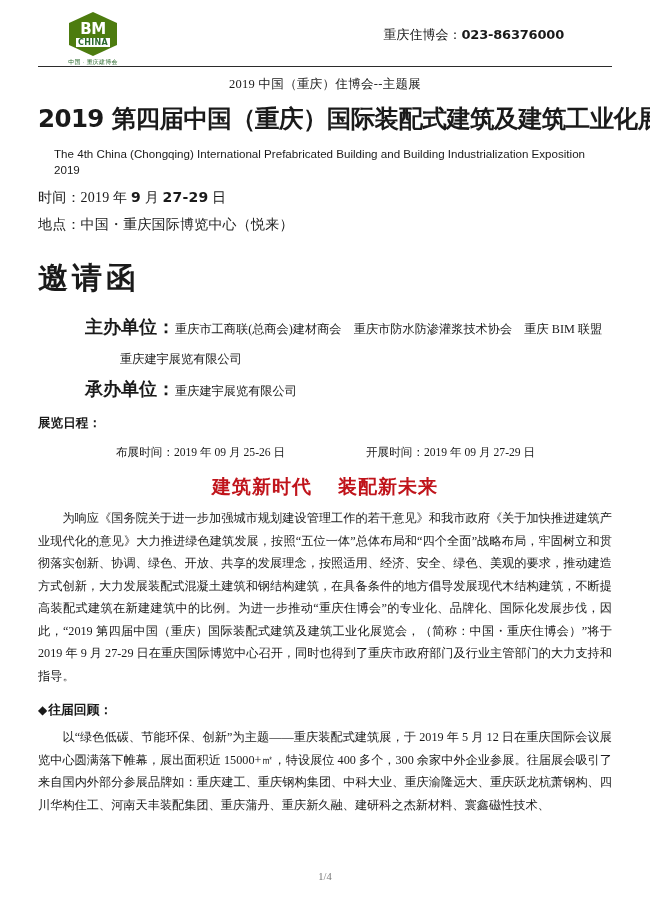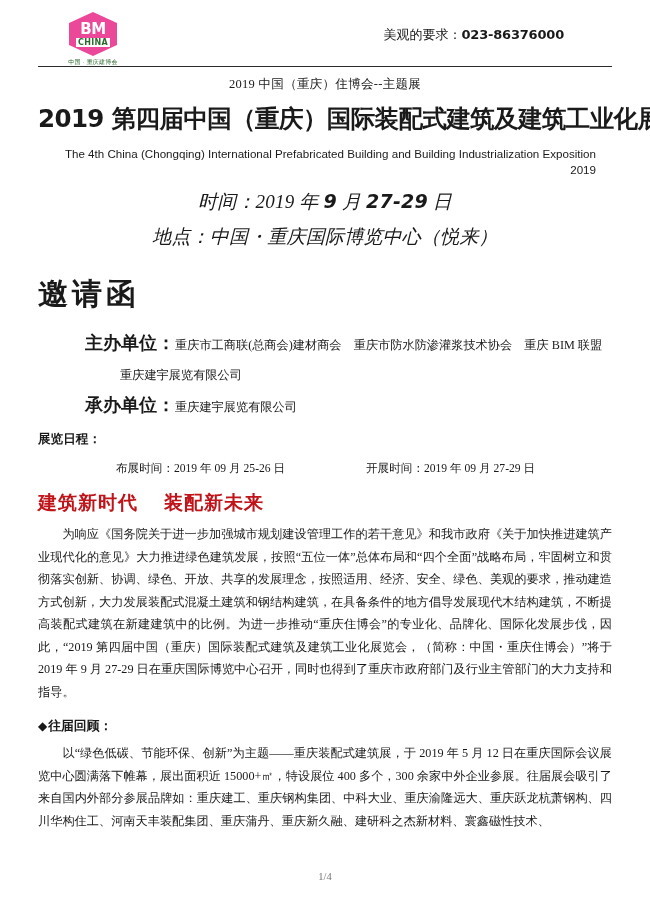--- a/index.html
+++ b/index.html
@@ -32,21 +32,21 @@
     position: absolute;
     left: 22px;
     top: 12px;
     width: 66px;
     text-align: center;
   }
   .hexlogo {
     width: 48px;
     height: 44px;
     margin: 0 auto;
-    background: #ec4899;
+    background: #4d7c0f;
     -webkit-clip-path: polygon(50% 0%, 100% 25%, 100% 75%, 50% 100%, 0% 75%, 0% 25%);
     clip-path: polygon(50% 0%, 100% 25%, 100% 75%, 50% 100%, 0% 75%, 0% 25%);
     position: relative;
     display: flex;
     flex-direction: column;
     align-items: center;
     justify-content: center;
     line-height: 1;
   }
   .hexlogo .bm {
@@ -104,33 +104,32 @@
   .main-title {
     text-align: center;
     font-family: "DejaVu Sans", sans-serif;
     font-weight: bold;
     font-size: 24.5px;
     letter-spacing: -0.6px;
     margin-top: 9px;
     white-space: nowrap;
   }
   .en-title {
-    text-align: right;
+    text-align: left;
     font-family: "Liberation Sans", sans-serif;
     font-size: 11.6px;
     line-height: 16px;
     margin-top: 11px;
     padding: 0 16px;
   }
   .meta-line {
-    text-align: center;
-    font-size: 19px;
+    text-align: left;
+    font-size: 14px;
     margin-top: 11px;
     letter-spacing: 0.2px;
-    font-style: italic;
   }
   .meta-line.place { margin-top: 9px; }
   .meta-line .strong {
     font-weight: bold;
     font-family: "DejaVu Sans", sans-serif;
   }
 
   
   .invite {
     text-align: left;
@@ -186,20 +185,21 @@
     display: flex;
     margin-top: 9px;
   }
   .sched-row:first-child { margin-top: 12px; }
   .sched-cell { white-space: nowrap; }
   .sched-cell.c1 { flex: 0 0 250px; }
   .sched-cell.c2 { flex: 0 0 auto; }
 
   
   .slogan {
+    text-align: center;
     font-family: "DejaVu Sans", sans-serif;
     font-weight: bold;
     font-size: 19px;
     color: #c0141b;
     margin-top: 14px;
     letter-spacing: 1px;
   }
   .slogan .gap { display: inline-block; width: 26px; }
 
   
@@ -241,21 +241,21 @@
 
   <div class="header">
     <div class="logo-wrap">
       <div class="hexlogo">
         <span class="bm">BM</span>
         <span class="cn">CHINA</span>
       </div>
       <div class="logo-sub">中国 · 重庆建博会</div>
     </div>
     <div class="hotline">
-      <span>美观的要求：</span><span class="num">023-86376000</span>
+      <span>重庆住博会：</span><span class="num">023-86376000</span>
     </div>
   </div>
   <hr class="rule">
 
   <div class="eyebrow">2019 中国（重庆）住博会--主题展</div>
   <div class="main-title">2019 第四届中国（重庆）国际装配式建筑及建筑工业化展览会</div>
   <div class="en-title">The 4th China (Chongqing) International Prefabricated Building and Building Industrialization Exposition 2019</div>
 
   <div class="meta-line time">
     <span>时间：</span><span>2019 年 </span><span class="strong">9</span><span> 月 </span><span class="strong">27-29</span><span> 日</span>

